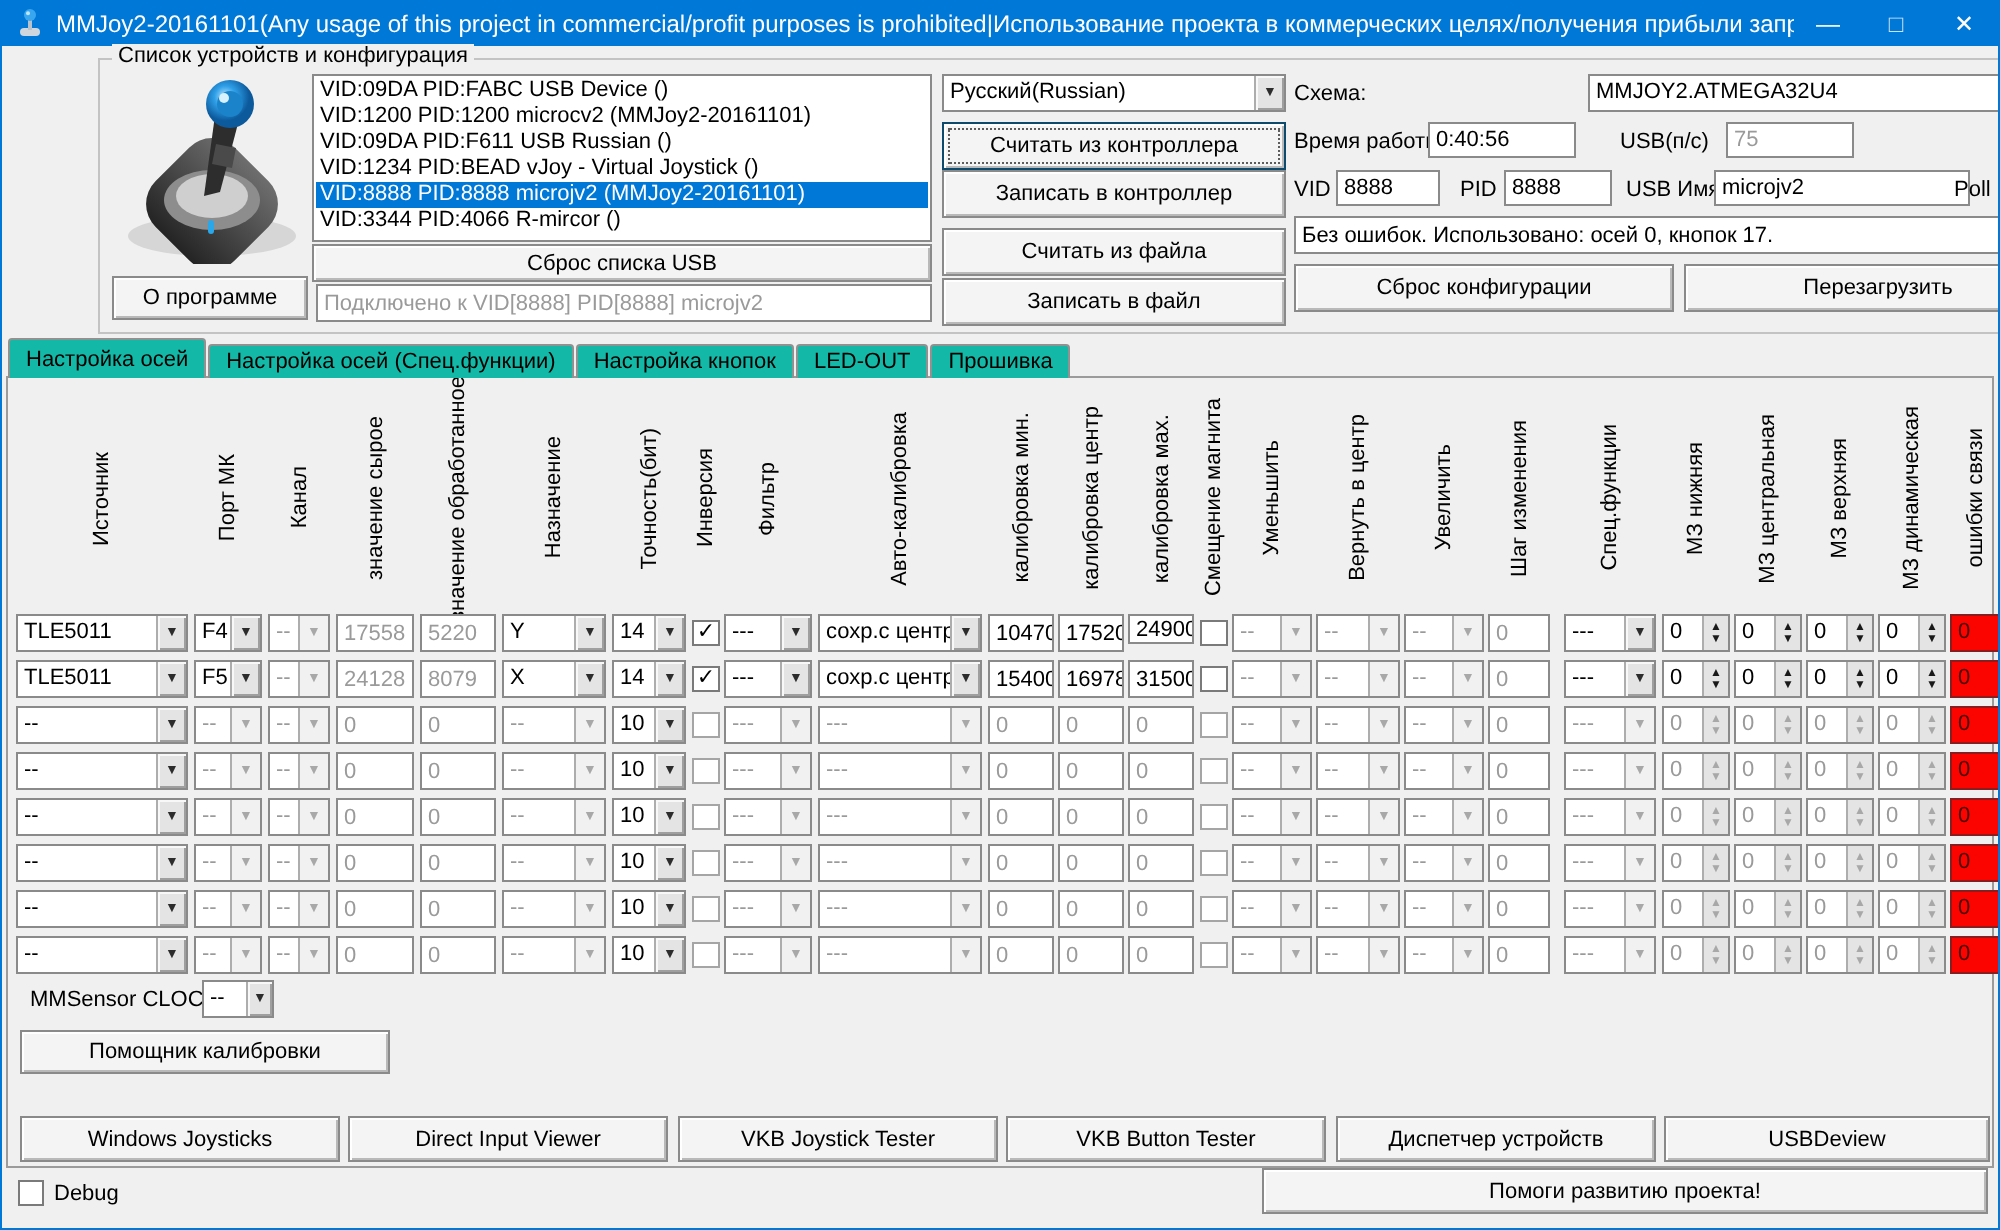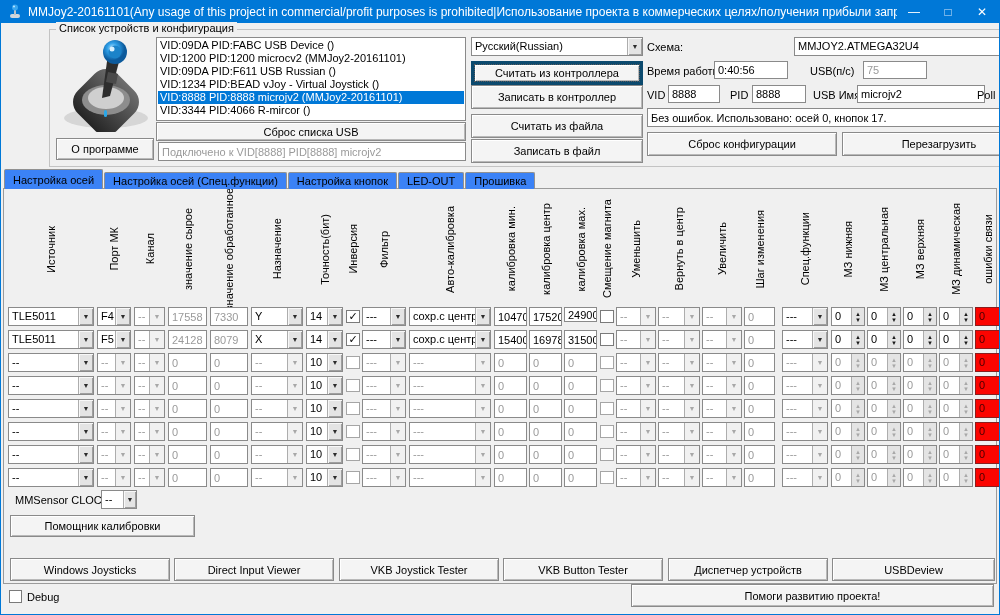--- a/index.html
+++ b/index.html
@@ -19,21 +19,21 @@
 
   
   .groupbox { position:absolute; border:1px solid #c3c3c3; background:#f0f0f0; }
   .gb-label { position:absolute; top:-8px; left:6px; background:#f0f0f0; padding:0 3px; font-size:11px; }
 
   
   .btn { position:absolute; background:#f4f4f4; border:1px solid #8a8a8a;
          box-shadow: inset 1px 1px 0 #ffffff, inset -1px -1px 0 #b9b9b9;
          display:flex; align-items:center; justify-content:center;
          font-size:11px; white-space:nowrap; cursor:default; }
-  .btn.focus { border:4px solid #0c4a6e; outline:1px dotted #5c5c5c; outline-offset:-4px; }
+  .btn.focus { border:1px solid #0c4a6e; outline:1px dotted #5c5c5c; outline-offset:-4px; }
 
   .tbx { position:absolute; background:#fff; border:1px solid #8a8a8a; overflow:hidden;
          display:flex; align-items:center; padding:0 3px; white-space:nowrap; }
   .tbx.gray { color:#9a9a9a; }
 
   .combo { position:absolute; background:#fff; border:1px solid #8a8a8a; display:flex;
            overflow:hidden; height:19px; }
   .combo .cval { flex:1; overflow:hidden; white-space:nowrap; padding:2px 1px 0 3px; }
   .combo .carr { flex:none; width:15px; background:#e4e4e4; border-left:1px solid #adadad;
                  box-shadow: inset 1px 1px 0 #f8f8f8, inset -1px -1px 0 #9f9f9f;
@@ -58,21 +58,21 @@
          color:#4a0000; padding:2px 0 0 3px; }
 
   
   .listbox { position:absolute; background:#fff; border:1px solid #8a8a8a; padding:1px; overflow:hidden; }
   .li { height:13px; line-height:13px; white-space:nowrap; overflow:hidden; padding:0 2px; }
   .li.sel { background:#0078d7; color:#fff; }
 
   
   .tabstrip { position:absolute; left:3px; top:168px; height:20px; display:flex; align-items:flex-end; z-index:3; }
   .tab { height:17px; padding:2px 8px 0 8px; border:1px solid #919191; border-bottom:none;
-         background:#3b82f6; margin-right:1px; white-space:nowrap;
+         background:#14b8a6; margin-right:1px; white-space:nowrap;
          border-radius:2px 2px 0 0; }
   .tab.active { height:20px; padding-top:4px; box-shadow:0 2px 0 #f0f0f0; }
 
   .tabpage { position:absolute; left:2px; top:187px; width:994px; height:396px;
              border:1px solid #9b9b9b; background:#f0f0f0; }
 
   
   .hdr-cell { position:absolute; top:4px; height:112px; display:flex; align-items:center; justify-content:center; }
   .hdr-cell span { writing-mode:vertical-rl; transform:rotate(180deg); white-space:nowrap; font-size:11px; }
   .grid-row { position:absolute; left:0; width:100%; height:20px; }
@@ -271,21 +271,21 @@
           </div>
           <div class="combo" style="position: absolute; left: 93px; width: 34px;">
             <span class="cval">F4</span>
             <span class="carr">▼</span>
           </div>
           <div class="combo dis" style="position: absolute; left: 130px; width: 31px;">
             <span class="cval">--</span>
             <span class="carr">▼</span>
           </div>
           <div class="tbx gray" style="height: 19px; position: absolute; left: 164px; width: 39px;">17558</div>
-          <div class="tbx gray" style="height: 19px; position: absolute; left: 206px; width: 38px;">7330</div>
+          <div class="tbx gray" style="height: 19px; position: absolute; left: 206px; width: 38px;">5220</div>
           <div class="combo" style="position: absolute; left: 247px; width: 52px;">
             <span class="cval">Y</span>
             <span class="carr">▼</span>
           </div>
           <div class="combo" style="position: absolute; left: 302px; width: 37px;">
             <span class="cval">14</span>
             <span class="carr">▼</span>
           </div>
           <div class="chk" style="top: 3px; position: absolute; left: 342px; width: 14px;">✓</div>
           <div class="combo" style="position: absolute; left: 358px; width: 44px;">

